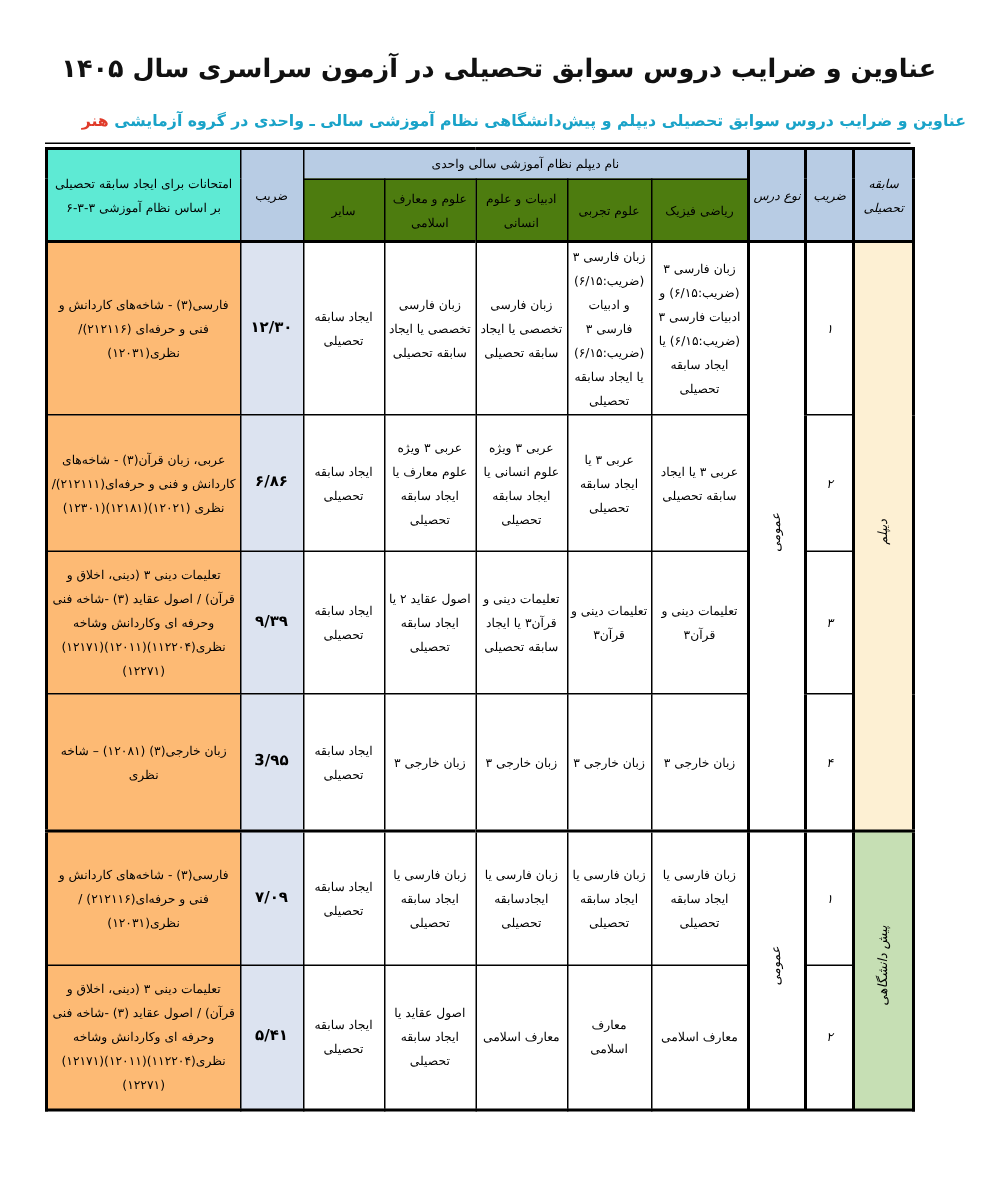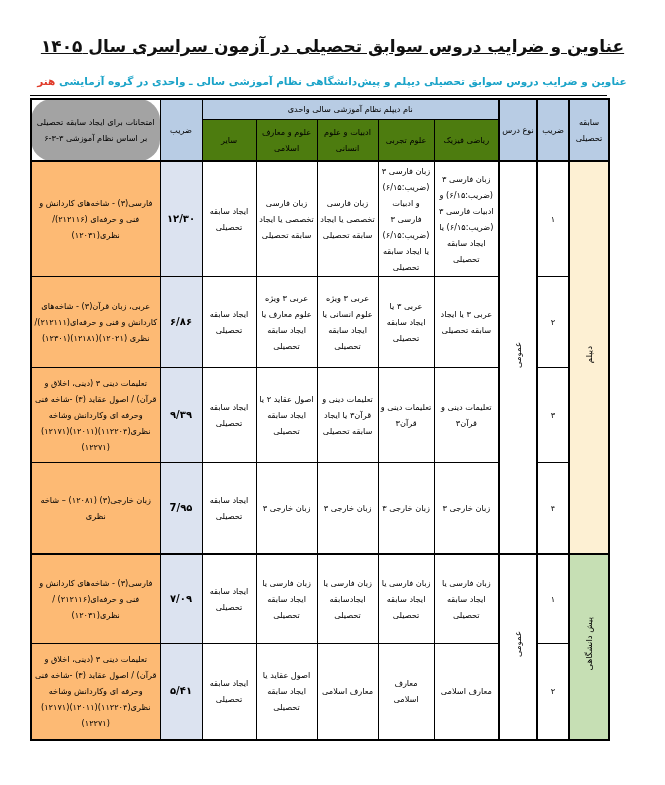--- a/index.html
+++ b/index.html
@@ -2,47 +2,47 @@
 <html><head>
 <meta charset="utf-8">
 <style>
   html, body { margin: 0; padding: 0; background: #ffffff; }
   body {
     width: 665px; height: 785px; position: relative; overflow: hidden;
     font-family: "DejaVu Sans", sans-serif; color: #000;
   }
   .title {
     position: absolute; top: 36px; left: 0; width: 665px; text-align: center;
-    font-size: 17px; font-weight: bold; direction: rtl; color: #111; text-decoration: underline;
+    font-size: 17px; font-weight: bold; direction: rtl; color: #111;
   }
   .subtitle {
-    position: absolute; top: 75px; left: 20px; width: 624px; text-align: center;
+    position: absolute; top: 75px; left: 20px; width: 624px; text-align: right;
     font-size: 10.5px; direction: rtl; color: #1aa3c8; font-weight: bold;
   }
   .subtitle .accent { color: #e03b2a; }
   .rule {
     position: absolute; top: 95px; left: 30px; width: 577px; height: 1px; background: #000;
   }
   table.main {
     position: absolute; top: 98px; left: 30px; width: 578px; height: 636px;
     border-collapse: collapse; direction: rtl; table-layout: fixed;
     border: 2px solid #000;
   }
   table.main td, table.main th {
     border: 1px solid #000; text-align: center; vertical-align: middle;
     font-size: 8.2px; line-height: 16px; padding: 1px 2px; font-weight: normal;
   }
   .hdr { background: #b8cce4; margin-top: 28px; }
   .hdr-sub { background: #4d7c0f; }
-  .hdr-exam { background: #a3a3a3; border-radius: 21px; }
+  .hdr-exam { background: #5eead4; }
   .coef { background: #dce3f0; font-weight: bold !important; font-size: 10px !important; }
   .exam { background: #fdba74; font-weight: bold; }
   .sec-diploma { background: #fdf0d3; }
   .sec-pre { background: #c6dfb4; }
-  .thick-l { border-left: 2px solid #000 !important; }
+  .thick-l { border-left: 2px solid #000 !important; font-style: italic; }
   .thick-b { border-bottom: 2px solid #000 !important; }
   .vtext {
     writing-mode: vertical-rl; transform: rotate(180deg);
     display: inline-block; font-size: 8.5px; white-space: nowrap;
   }
 </style>
 </head>
 <body>
 
 <div class="title">عناوین و ضرایب دروس سوابق تحصیلی در آزمون سراسری سال ۱۴۰۵</div>
@@ -111,21 +111,21 @@
     <td class="coef">۹/۳۹</td>
     <td class="exam">تعلیمات دینی ۳ (دینی، اخلاق و قرآن) / اصول عقاید (۳) -شاخه فنی وحرفه ای وکاردانش وشاخه نظری(۱۱۲۲۰۴)(۱۲۰۱۱)(۱۲۱۷۱)(۱۲۲۷۱)</td>
   </tr>
   <tr style="height:91px">
     <td class="thick-l thick-b">۴</td>
     <td class="thick-b">زبان خارجی ۳</td>
     <td class="thick-b">زبان خارجی ۳</td>
     <td class="thick-b">زبان خارجی ۳</td>
     <td class="thick-b">زبان خارجی ۳</td>
     <td class="thick-b">ایجاد سابقه تحصیلی</td>
-    <td class="coef thick-b">7/۹۵</td>
+    <td class="coef thick-b">3/۹۵</td>
     <td class="exam thick-b">زبان خارجی(۳) (۱۲۰۸۱) – شاخه نظری</td>
   </tr>
 
   <tr style="height:90px">
     <td rowspan="2" class="sec-pre thick-l"><span class="vtext">پیش دانشگاهی</span></td>
     <td class="thick-l">۱</td>
     <td rowspan="2" class="thick-l"><span class="vtext">عمومی</span></td>
     <td>زبان فارسی یا ایجاد سابقه تحصیلی</td>
     <td>زبان فارسی یا ایجاد سابقه تحصیلی</td>
     <td>زبان فارسی یا ایجادسابقه تحصیلی</td>

